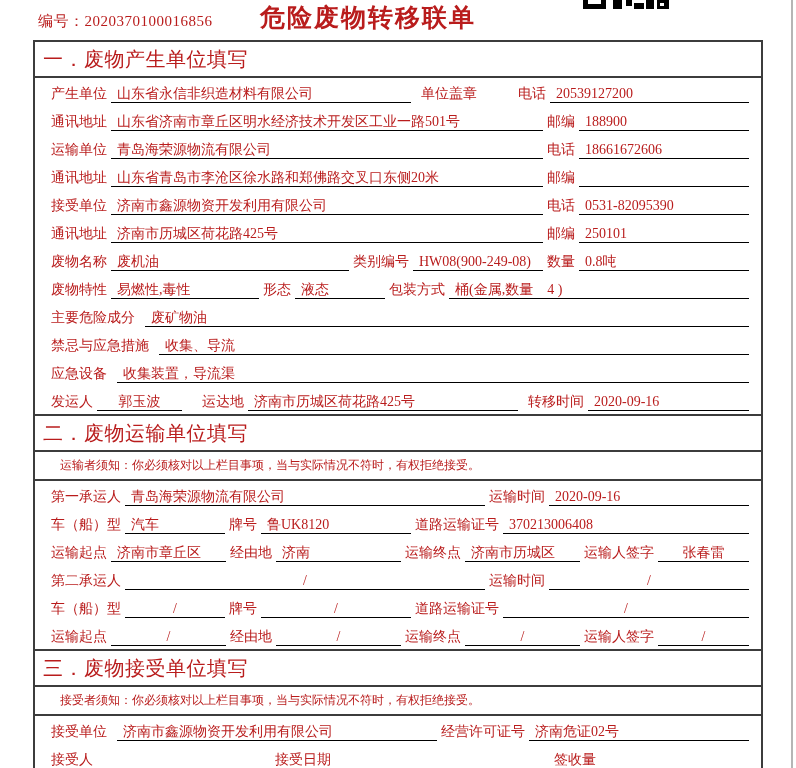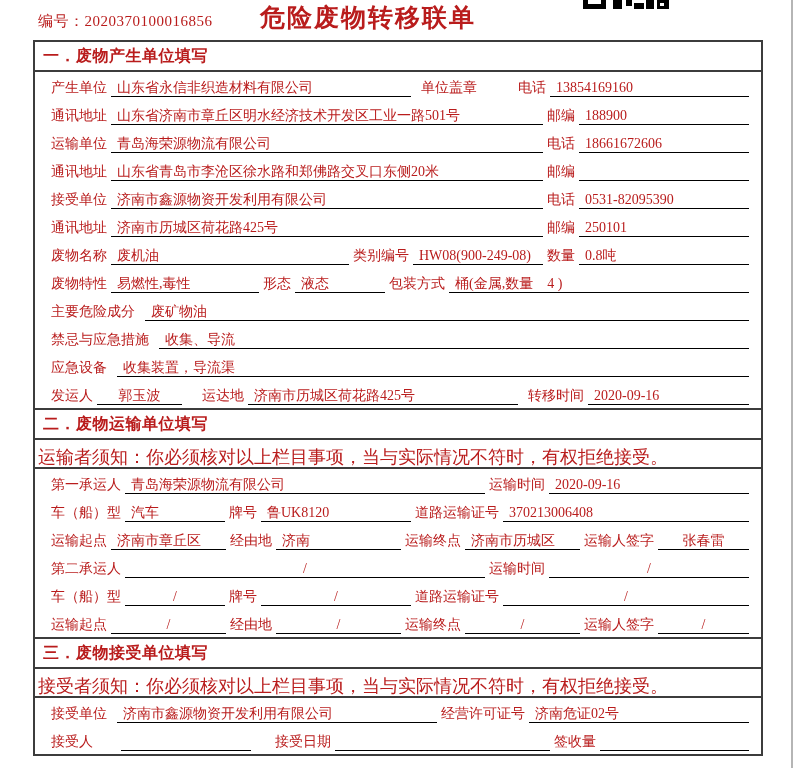--- a/index.html
+++ b/index.html
@@ -7,23 +7,23 @@
         font-family:"Liberation Serif","DejaVu Serif",serif;color:#b91c1c;}
   .edge{position:absolute;right:3px;top:0;bottom:0;width:2px;background:#b5b5b5;}
 
   .doc-header{position:relative;height:40px;}
   .serial{position:absolute;left:38px;top:12px;font-size:15px;letter-spacing:.5px;}
   .doc-title{position:absolute;left:0;right:60px;top:1px;text-align:center;margin:0;
              font-size:25px;font-weight:bold;letter-spacing:2px;}
   .qr{position:absolute;left:583px;top:0;}
 
   .form-box{margin-left:33px;width:730px;border:2px solid #3c3c3c;box-sizing:border-box;background:#fff;}
-  .sec-hdr{font-size:16px;font-weight:bold;padding:4px 8px 3px;border-bottom:2px solid #3c3c3c;letter-spacing:.5px;}
+  .sec-hdr{font-size:20px;font-weight:normal;padding:4px 8px 3px;border-bottom:2px solid #3c3c3c;letter-spacing:.5px;}
   .sec-hdr.mid{border-top:2px solid #3c3c3c;}
-  .note{font-size:18px;padding:5px 3px 4px;border-bottom:2px solid #3c3c3c;height:18px;}
+  .note{font-size:12px;padding:5px 25px 4px;border-bottom:2px solid #3c3c3c;height:18px;}
 
   .row{display:flex;align-items:flex-end;height:25px;padding:0 12px 3px;font-size:14px;box-sizing:content-box;}
   .lbl{flex:none;white-space:nowrap;padding:0 4px;line-height:18px;}
   .val{flex:none;border-bottom:1px solid #000;height:18px;line-height:18px;
        white-space:nowrap;overflow:hidden;padding:0 6px;box-sizing:border-box;}
   .grow{flex:1 1 auto;}
   .ctr{text-align:center;}
 
   .w85{width:85px}.w90{width:90px}.w100{width:100px}.w115{width:115px}.w125{width:125px}
   .w130{width:130px}.w148{width:148px}.w150{width:150px}.w215{width:215px}.w238{width:238px}
@@ -63,21 +63,21 @@
 
   <div class="form-box">
 
     <div class="sec-hdr">一．废物产生单位填写</div>
 
     <div class="row">
       <span class="lbl">产生单位</span>
       <span class="val w300">山东省永信非织造材料有限公司</span>
       <span class="lbl m6">单位盖章</span>
       <span class="lbl m33">电话</span>
-      <span class="val grow">13854169160</span>
+      <span class="val grow">20539127200</span>
     </div>
     <div class="row">
       <span class="lbl">通讯地址</span>
       <span class="val w432">山东省济南市章丘区明水经济技术开发区工业一路501号</span>
       <span class="lbl">邮编</span>
       <span class="val grow">188900</span>
     </div>
     <div class="row">
       <span class="lbl">运输单位</span>
       <span class="val w432">青岛海荣源物流有限公司</span>

